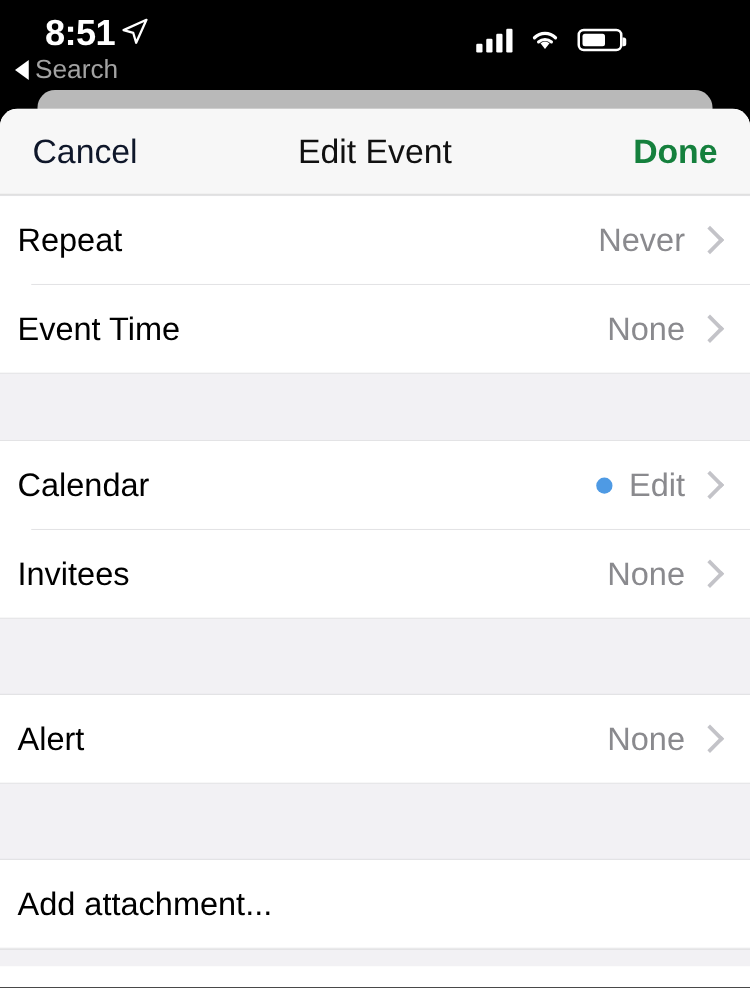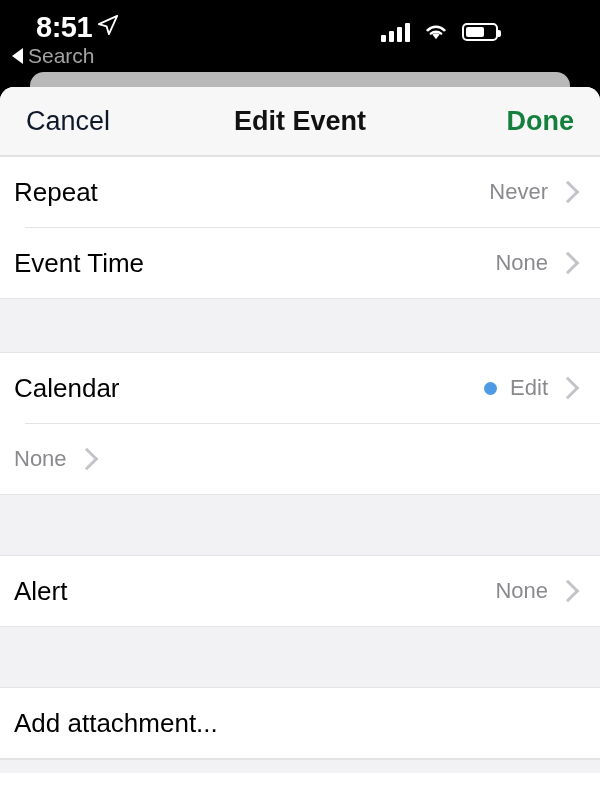--- a/index.html
+++ b/index.html
@@ -143,21 +143,21 @@
     color: #0f172a;
     font-size: 27px;
     line-height: 30px;
   }
   .nav-title {
     position: absolute;
     left: 0; right: 0;
     text-align: center;
     color: #111111;
     font-size: 27px;
-    font-weight: bold;
+    font-weight: normal;
     line-height: 30px;
     pointer-events: none;
   }
   .nav-done {
     color: #15803d;
     font-size: 27px;
     font-weight: bold;
     line-height: 30px;
     z-index: 2;
   }
@@ -182,21 +182,21 @@
     font-size: 26px;
     line-height: 30px;
   }
   .row .right {
     display: flex;
     align-items: center;
     gap: 10px;
   }
   .row .value {
     color: #8a8a8e;
-    font-size: 22px;
+    font-size: 26px;
     line-height: 30px;
   }
   .cal-dot {
     width: 13px;
     height: 13px;
     border-radius: 50%;
     background: #4e9ae4;
     display: inline-block;
     margin-right: 3px;
   }
@@ -299,20 +299,21 @@
         <div class="row">
           <span class="label">Calendar</span>
           <span class="right">
             <span class="cal-dot"></span>
             <span class="value">Edit</span>
             <span class="chev"></span>
           </span>
         </div>
         <div class="sep-inset"></div>
         <div class="row">
+          <span class="label">Invitees</span>
           <span class="right">
             <span class="value">None</span>
             <span class="chev"></span>
           </span>
         </div>
       </div>
 
       <div class="gap tall"></div>
 
       <div class="section">

